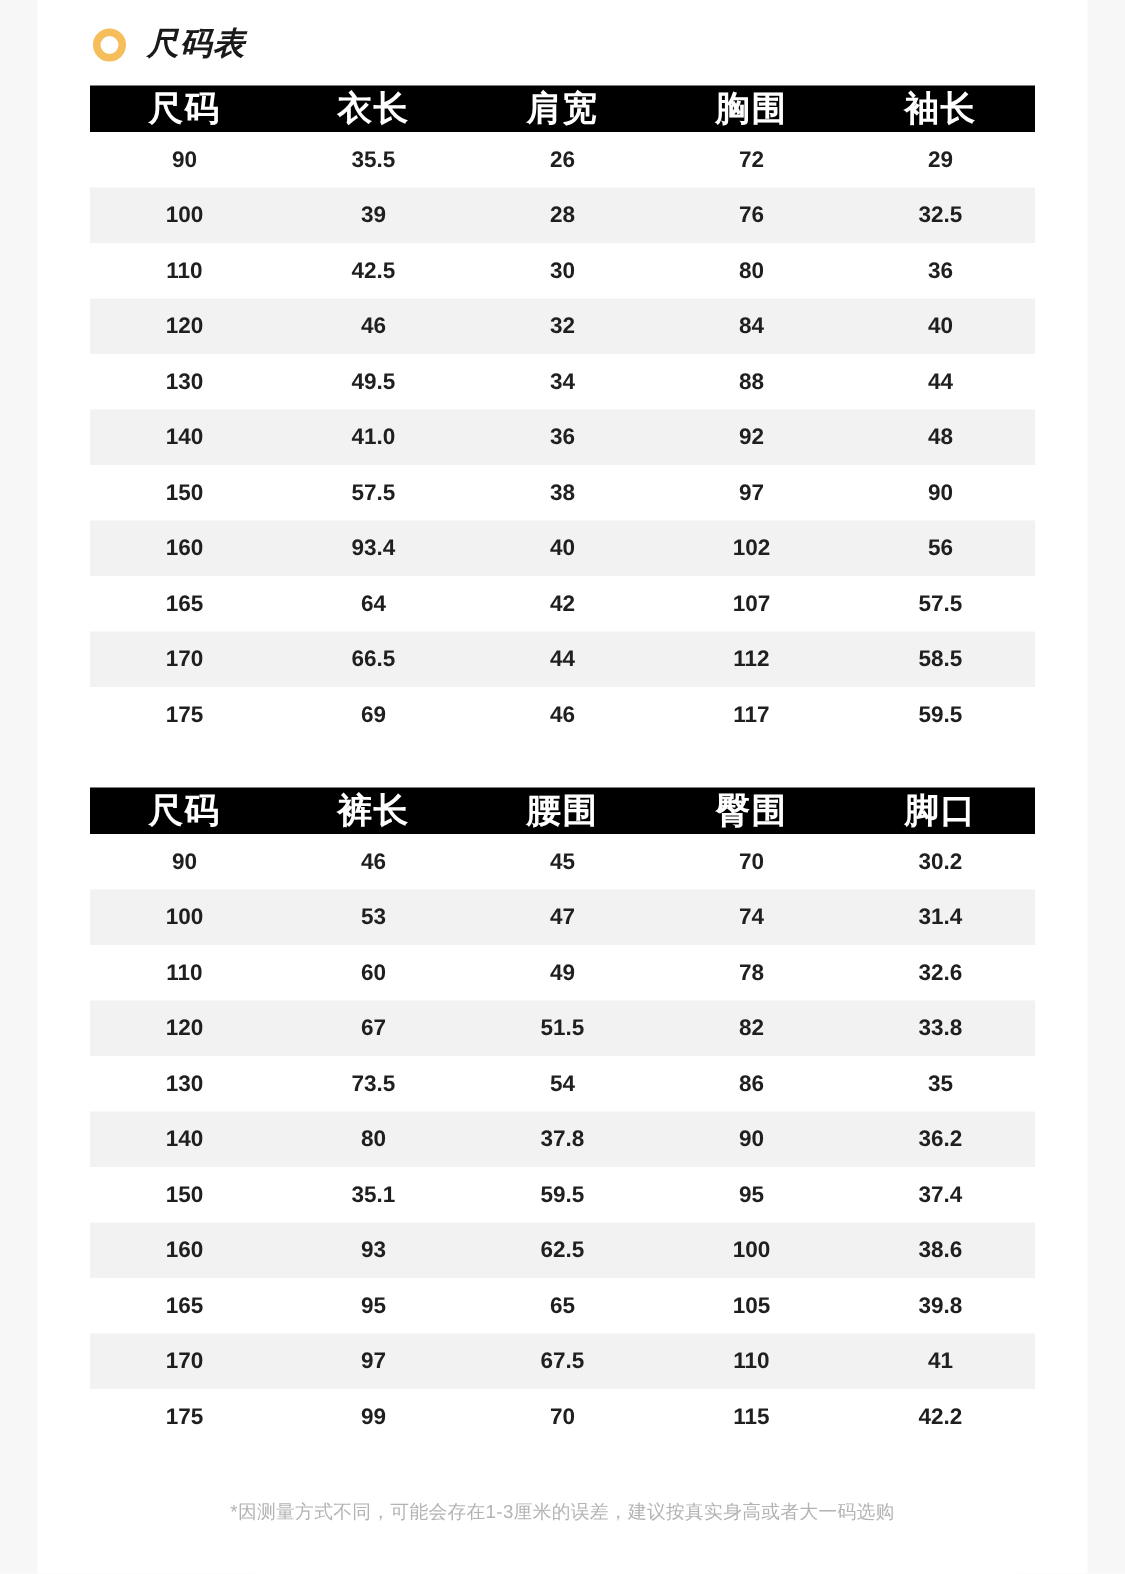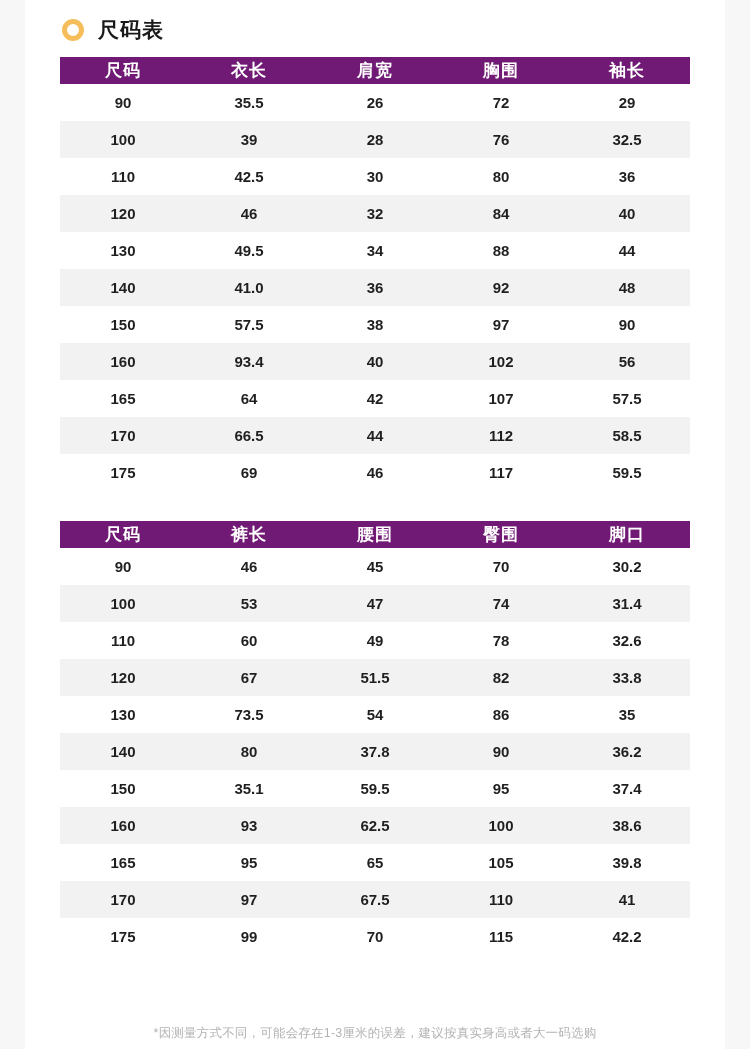--- a/index.html
+++ b/index.html
@@ -29,20 +29,21 @@
     box-sizing: border-box;
   }
 
   
   .title-row {
     display: flex;
     align-items: center;
     padding: 21px 0 0 37px;
     height: 38px;
     box-sizing: border-box;
+    font-style: italic;
   }
   .ring-icon {
     width: 22px;
     height: 22px;
     border-radius: 50%;
     border: 5px solid #f6be5b;
     box-sizing: border-box;
     flex: none;
   }
   .title-text {
@@ -61,23 +62,23 @@
   }
   .table-wrap.first { margin-top: 19px; }
   .table-wrap.second { margin-top: 30px; }
 
   .sz-table {
     width: 630px;
     border-collapse: collapse;
     table-layout: fixed;
   }
   .sz-table th {
-    background: #701a75;
+    background: #000000;
     color: #ffffff;
-    font-size: 17px;
+    font-size: 23px;
     font-weight: bold;
     height: 27px;
     letter-spacing: 1px;
     text-align: center;
     padding: 0;
   }
   .sz-table td {
     height: 37px;
     text-align: center;
     font-size: 15px;
@@ -90,21 +91,21 @@
   }
   .sz-table tbody tr:nth-child(odd) td {
     background: #ffffff;
   }
 
   
   .footnote {
     position: absolute;
     left: 0;
     right: 0;
-    bottom: 7px;
+    bottom: 32px;
     text-align: center;
     font-size: 12.5px;
     color: #b3b3b3;
     letter-spacing: 0.2px;
   }
 </style>
 </head>
 <body>
 
 <div class="page">

